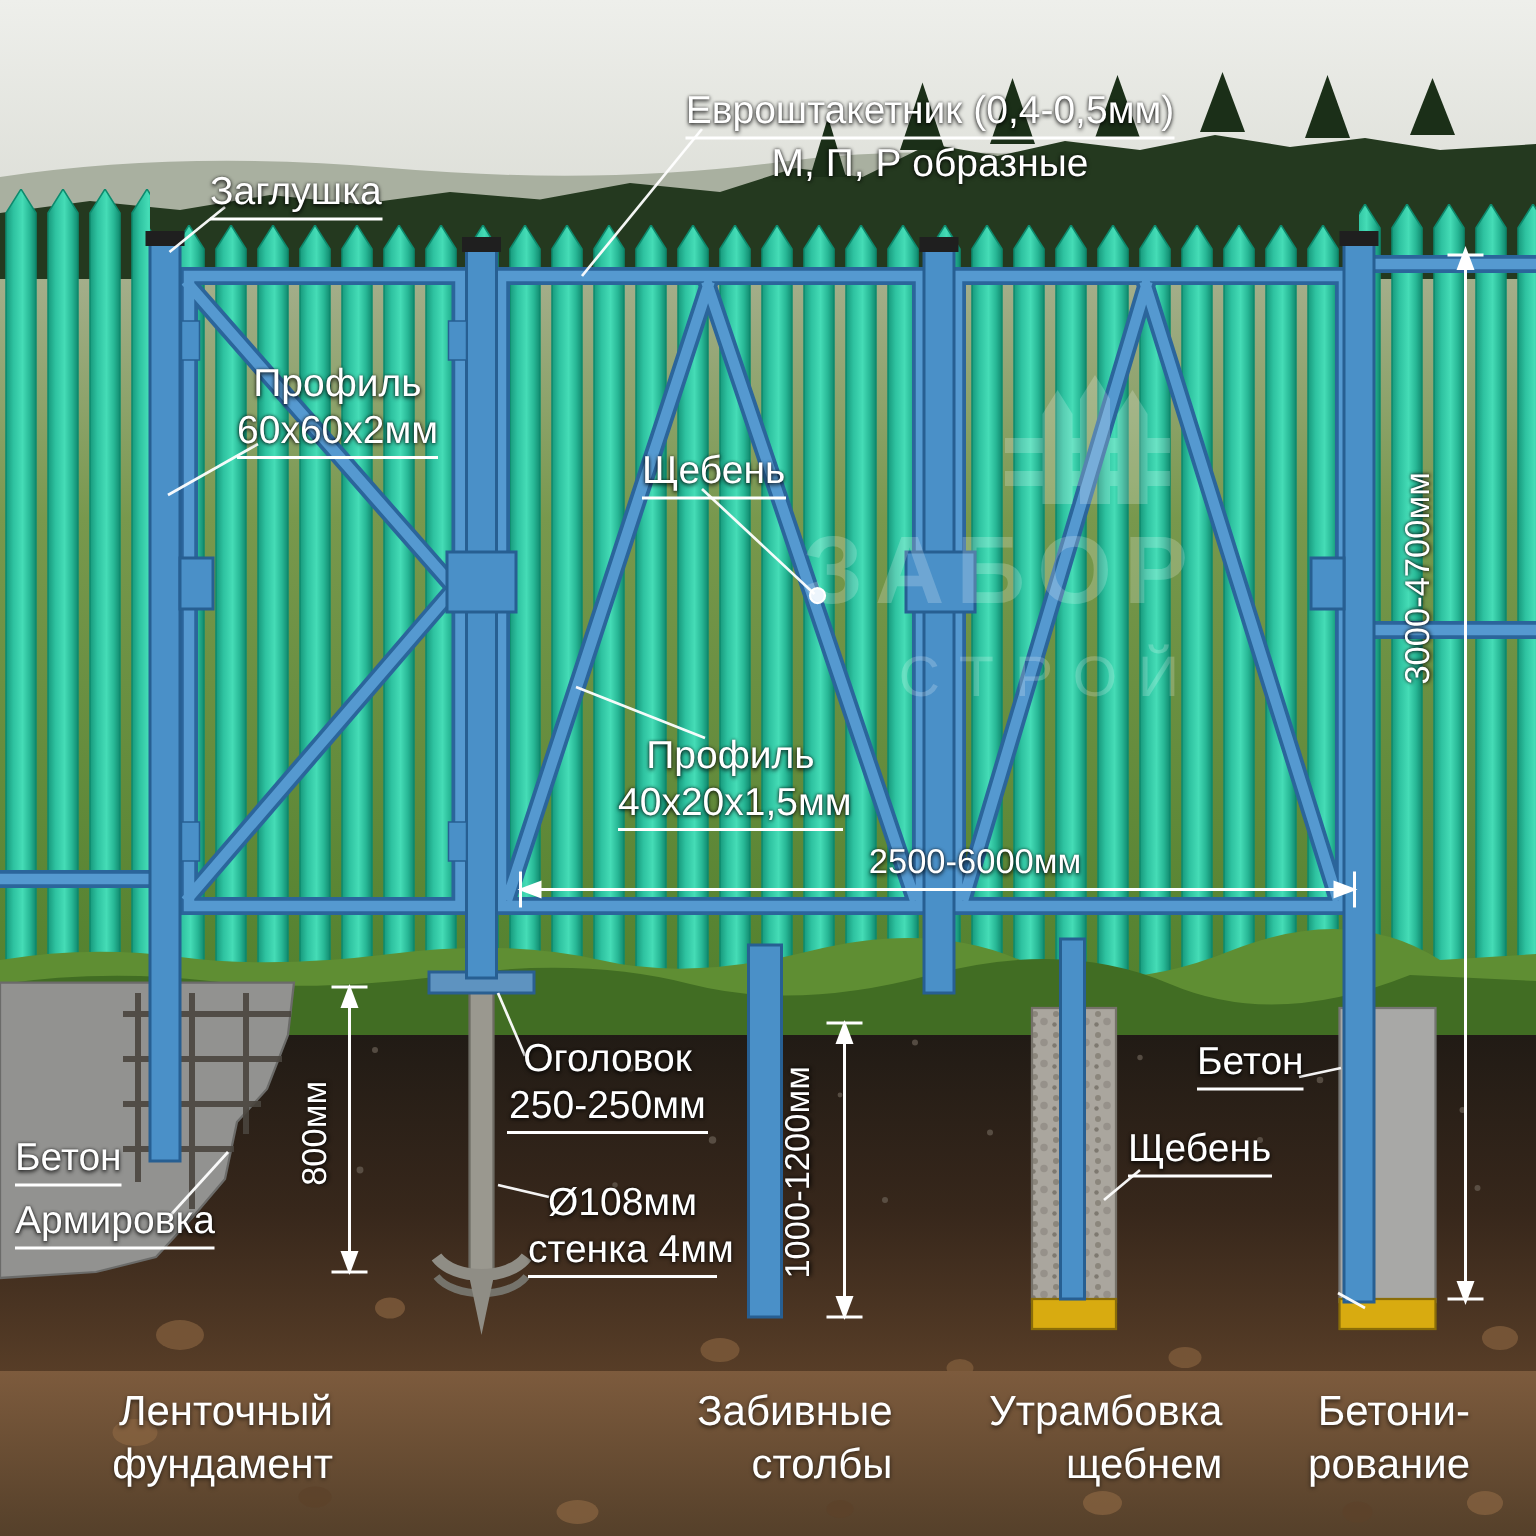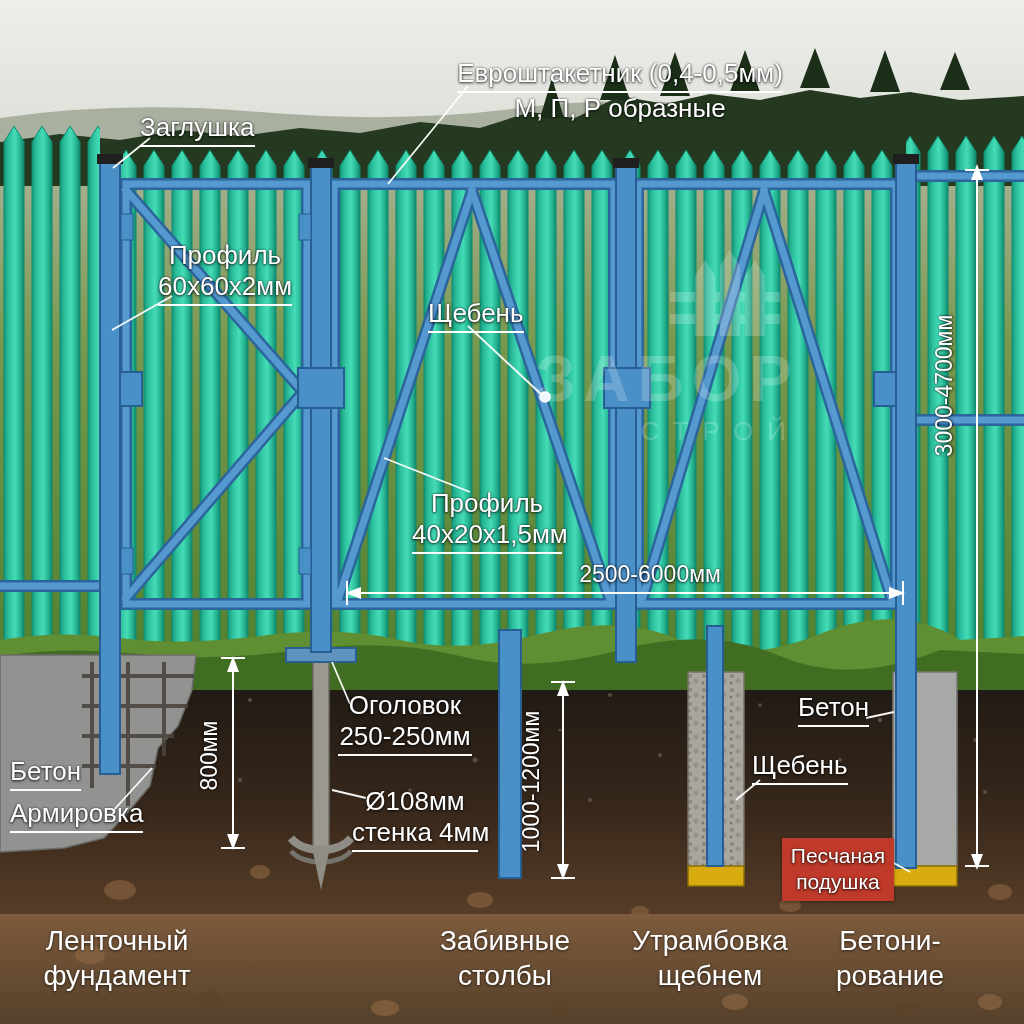--- a/index.html
+++ b/index.html
@@ -8,26 +8,26 @@
   #scene{position:absolute;left:0;top:0}
   .lbl{position:absolute;color:#fff;font-size:26px;line-height:1.18;white-space:nowrap;
        text-shadow:0 1px 3px rgba(0,0,0,.8),0 0 2px rgba(0,0,0,.55)}
   .center{text-align:center}
   .u{display:inline-block;border-bottom:2px solid #fff;padding-bottom:2px}
   .block-u{border-bottom:2px solid #fff;padding-bottom:3px}
   .rot{transform:rotate(-90deg)}
   .dim{font-size:23px}
   .redbox{background:#bf3a2b;padding:5px 8px;font-size:21px;line-height:1.25;
           box-shadow:0 1px 3px rgba(0,0,0,.4)}
-  .cap{position:absolute;top:924px;color:#fff;font-size:28px;line-height:1.24;text-align:center;
+  .cap{position:absolute;top:924px;color:#fff;font-size:28px;line-height:1.24;text-align:right;
        text-shadow:0 1px 3px rgba(0,0,0,.65)}
   #watermark{position:absolute;left:440px;top:246px;width:360px;text-align:right;color:#fff;
              opacity:.2;pointer-events:none}
   #watermark .wm1{font-size:64px;font-weight:bold;letter-spacing:8px}
-  #watermark .wm2{font-size:26px;letter-spacing:14px;margin-top:0}
+  #watermark .wm2{font-size:38px;letter-spacing:14px;margin-top:14px}
 </style>
 </head>
 <body>
 
 <div id="stage">
 
   <svg id="scene" width="1024" height="1024" viewBox="0 0 1024 1024">
     <defs>
       <linearGradient id="gSky" x1="0" y1="0" x2="0" y2="1">
         <stop offset="0" stop-color="#eeefeb"></stop>
@@ -308,24 +308,20 @@
   </div>
 
   <div class="lbl" style="left:798px;top:692px">
     <span class="u">Бетон</span>
   </div>
 
   <div class="lbl" style="left:752px;top:750px">
     <span class="u">Щебень</span>
   </div>
 
-  <div class="lbl center redbox" style="left:782px;top:838px;width:112px">
-    <span>Песчаная</span><br>
-    <span>подушка</span>
-  </div>
 
   <div class="lbl dim rot center" style="left:150px;top:742px;width:120px">
     <span>800мм</span>
   </div>
   <div class="lbl dim rot center" style="left:452px;top:768px;width:160px">
     <span>1000-1200мм</span>
   </div>
   <div class="lbl dim rot center" style="left:845px;top:372px;width:200px">
     <span>3000-4700мм</span>
   </div>

